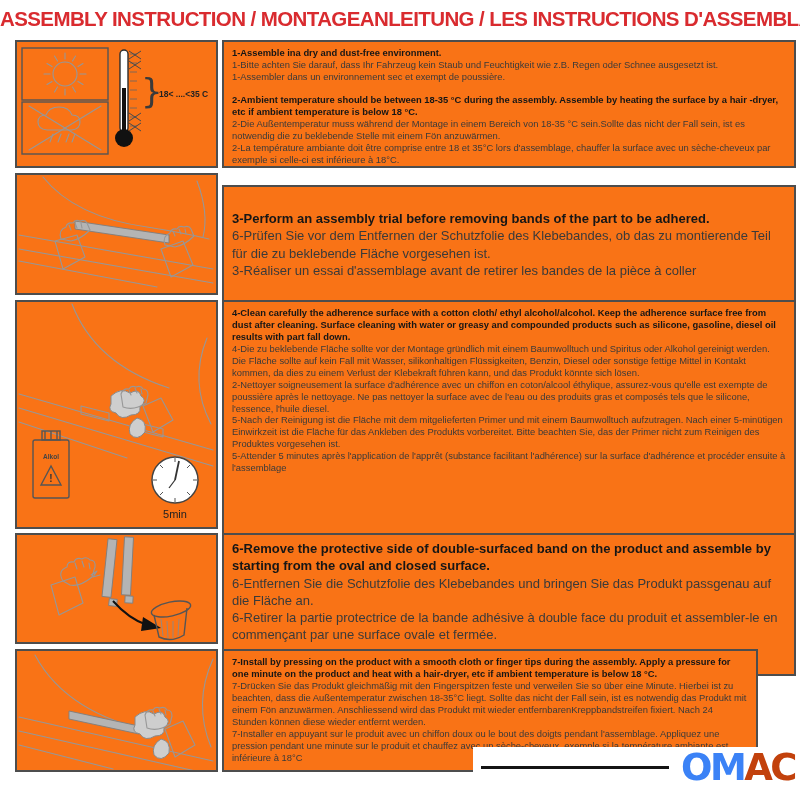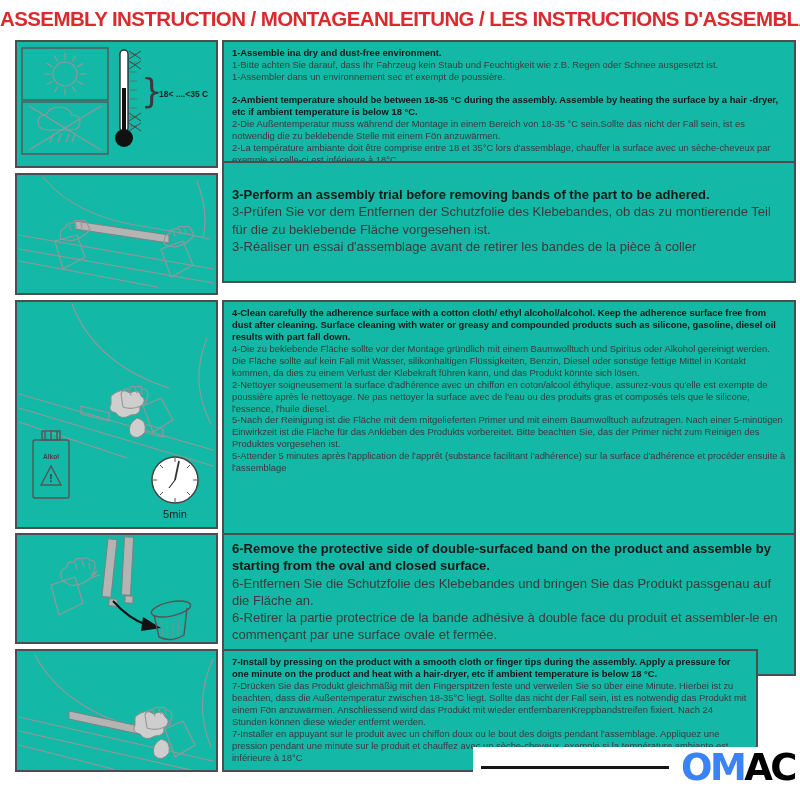--- a/index.html
+++ b/index.html
@@ -6,21 +6,21 @@
   body{
     width:800px;height:800px;position:relative;background:#ffffff;
     font-family:"Liberation Sans","DejaVu Sans",sans-serif;overflow:hidden;
   }
   .title{
     position:absolute;top:7px;left:0;width:800px;text-align:center;
     font-size:20.5px;font-weight:bold;letter-spacing:-0.6px;color:#d92b2f;
     white-space:nowrap;
   }
   .box{
-    position:absolute;border:2px solid #4d4d4d;background:#14b8a6;box-sizing:border-box;
+    position:absolute;border:2px solid #4d4d4d;background:#f97316;box-sizing:border-box;
   }
   .illu{overflow:hidden;}
   .textbox{padding:5px 8px;overflow:hidden;}
   .sm{font-size:9.4px;line-height:1.27;color:#3a3a3a;}
   .lg{font-size:13px;line-height:1.33;color:#3a3a3a;}
   p{margin:0;}
   p.bold{font-weight:bold;color:#161616;}
   .gap{margin-top:11px;}
   .pt-lg{padding-top:23px;}
   svg{display:block;}
@@ -31,21 +31,21 @@
   .footer{
     position:absolute;top:747px;right:3px;display:flex;align-items:center;
     background:#fff;padding:2px 2px 2px 8px;
   }
   .footer-line{width:188px;height:3px;background:#141414;margin-right:12px;}
   .logo{
     font-size:37px;font-weight:800;letter-spacing:-2.5px;line-height:1;
     font-family:"DejaVu Sans","Liberation Sans",sans-serif;
   }
   .logo .om{color:#3b82f6;}
-  .logo .ac{color:#000000;}
+  .logo .ac{color:#c2410c;}
 </style>
 </head>
 <body>
 
 <div class="title">ASSEMBLY INSTRUCTION / MONTAGEANLEITUNG / LES INSTRUCTIONS D'ASSEMBLAGE</div>
 
 <div class="box illu" style="left:15px;top:40px;width:203px;height:128px;">
   <svg viewBox="0 0 199 124" width="199" height="124">
     <g>
       <rect class="dk" x="5" y="6" width="86" height="52"></rect>
@@ -133,23 +133,23 @@
       <path class="ln" d="M 52,50 l 2,5 M 58,48 l 2,5 M 64,48 l 1,5"></path>
       <polygon class="ln" fill="#fff" points="38,66 60,60 68,82 46,94"></polygon>
     </g>
     <g>
       <path class="ln" fill="#fff" d="M 148,70 q -3,-9 5,-12 q 1,-5 7,-4 q 2,-4 7,-2 q 5,-2 7,2 l 3,7 q -9,9 -19,11 z"></path>
       <path class="ln" d="M 156,56 l 2,5 M 162,54 l 2,5 M 168,54 l 1,5"></path>
       <polygon class="ln" fill="#fff" points="144,74 166,66 176,90 154,102"></polygon>
     </g>
   </svg>
 </div>
-<div class="box textbox lg pt-lg" style="left:222px;top:161px;width:574px;height:122px;">
+<div class="box textbox lg pt-lg" style="left:222px;top:185px;width:574px;height:122px;">
   <p class="bold">3-Perform an assembly trial before removing bands of the part to be adhered.</p>
-  <p>3-Prüfen Sie vor dem Entfernen der Schutzfolie des Klebebandes, ob das zu montierende Teil für die zu beklebende Fläche vorgesehen ist.</p>
+  <p>6-Prüfen Sie vor dem Entfernen der Schutzfolie des Klebebandes, ob das zu montierende Teil für die zu beklebende Fläche vorgesehen ist.</p>
   <p>3-Réaliser un essai d'assemblage avant de retirer les bandes de la pièce à coller</p>
 </div>
 
 <div class="box illu" style="left:15px;top:300px;width:203px;height:229px;">
   <svg viewBox="0 0 199 225" width="199" height="225">
     <g>
       <path class="ln" d="M 55,2 Q 78,62 152,86"></path>
       <path class="ln" d="M 190,36 Q 172,80 194,122"></path>
       <path class="ln" d="M 2,92 L 196,148"></path>
       <path class="ln" d="M 2,106 L 196,164"></path>

